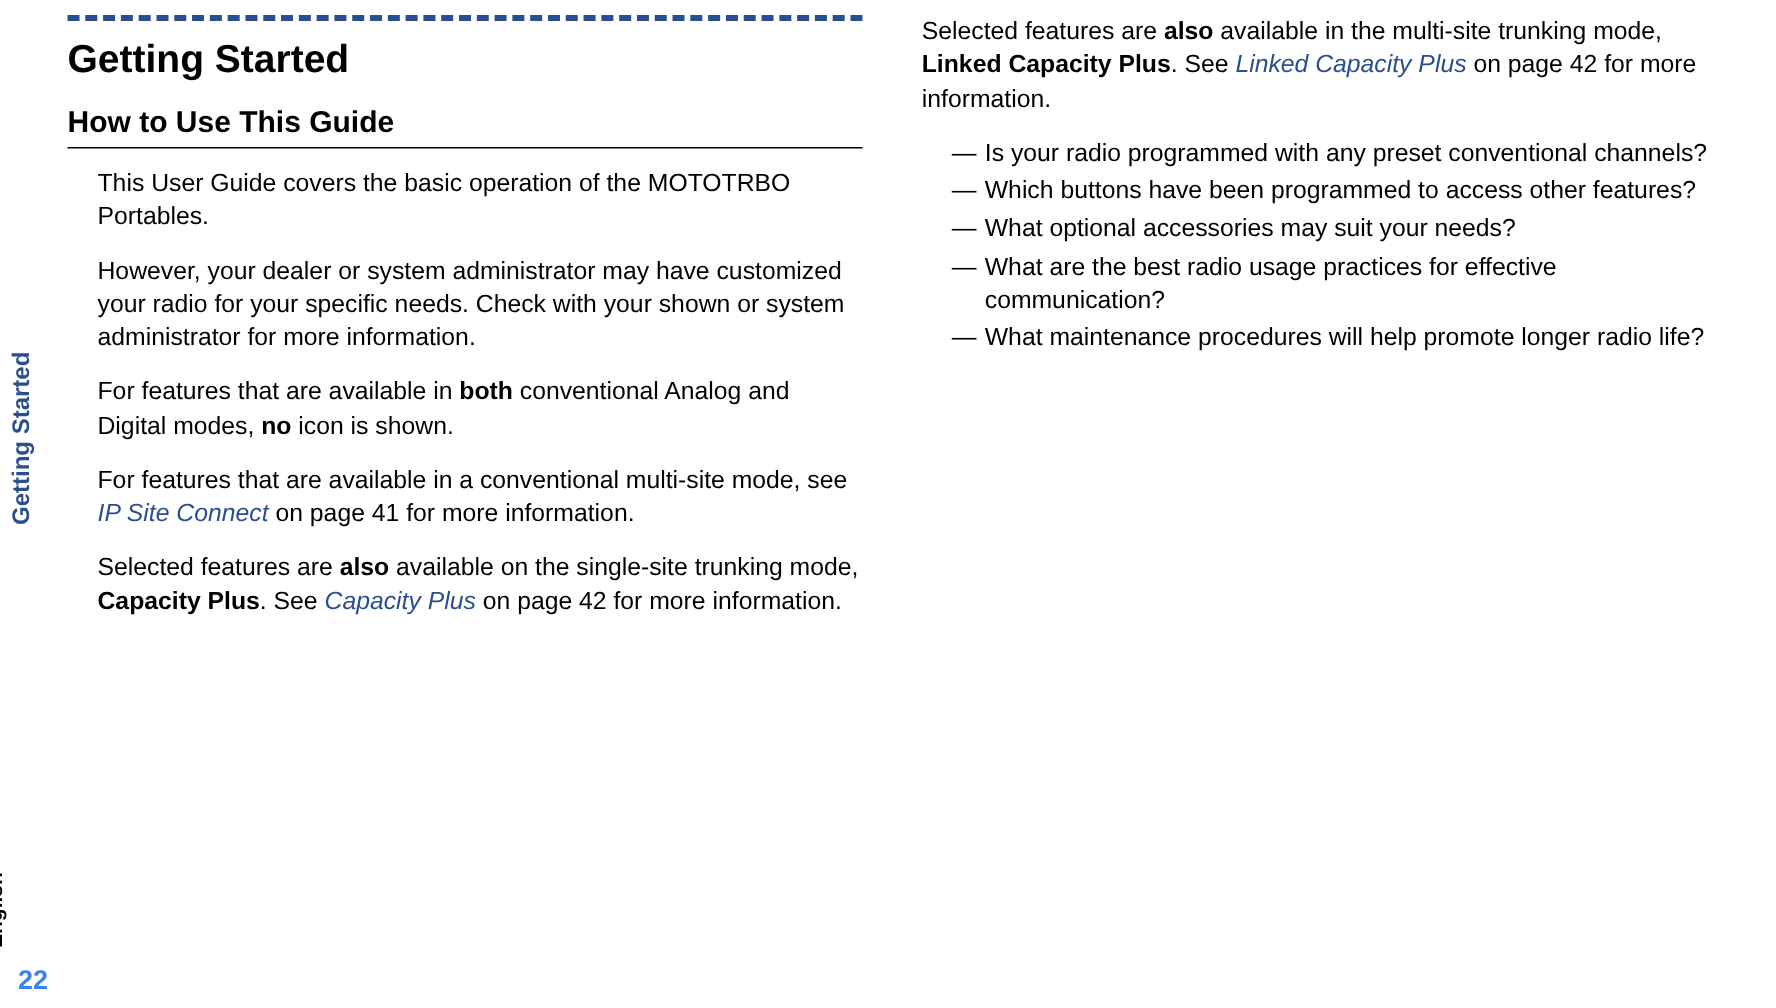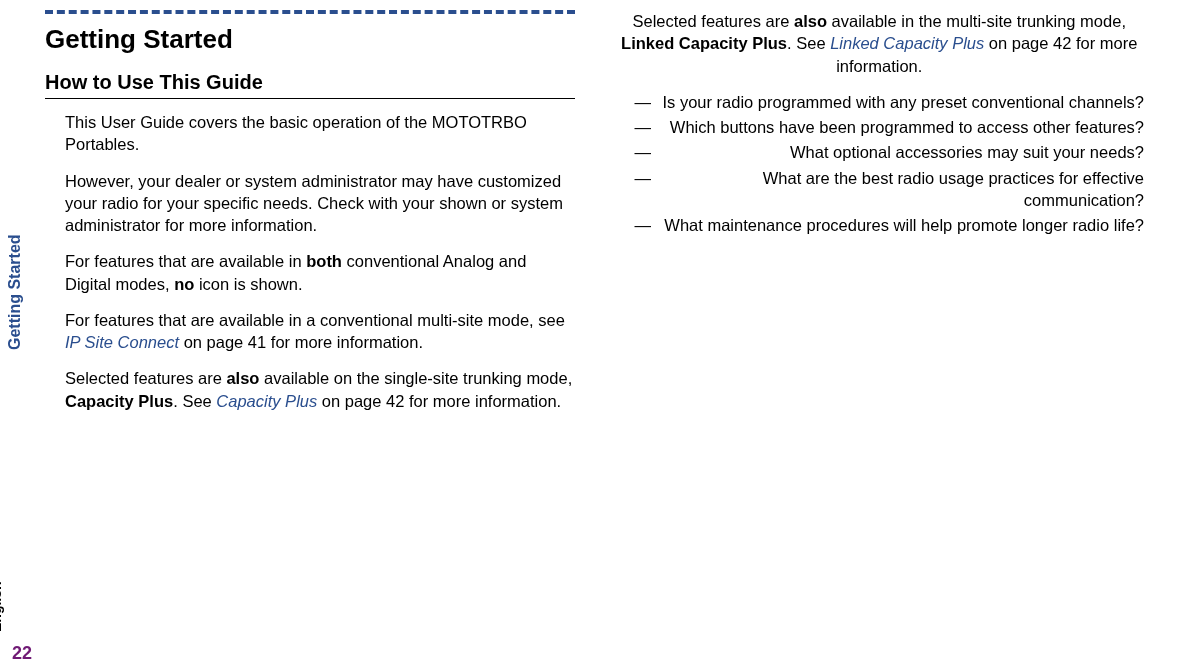--- a/index.html
+++ b/index.html
@@ -41,21 +41,21 @@
       color: #000;
       font-size: 14px;
       white-space: nowrap;
     }
     .page-number {
       position: absolute;
       left: 12px;
       bottom: 8px;
       font-weight: bold;
       font-size: 18px;
-      color: #701a75;
+      color: #3b82f6;
     }
     .content {
       display: flex;
       gap: 40px;
       margin-left: 45px;
       width: 100%;
     }
     .column {
       flex: 1;
       min-width: 0;
@@ -96,21 +96,20 @@
     .dash-list {
       list-style: none;
       margin-left: 0;
     }
     .dash-list li {
       position: relative;
       padding-left: 22px;
       margin-bottom: 3px;
       font-size: 16.5px;
       line-height: 1.35;
-      text-align: right;
     }
     .dash-list li::before {
       content: "—";
       position: absolute;
       left: 0;
     }
   </style>
 </head>
 <body>
 
@@ -134,21 +133,21 @@
         <p>
           <span>For features that are available in a conventional multi-site mode, see </span><span class="link">IP Site Connect</span><span> on page 41 for more information.</span>
         </p>
         <p>
           <span>Selected features are </span><span class="bold">also</span><span> available on the single-site trunking mode, </span><span class="bold">Capacity Plus</span><span>. See </span><span class="link">Capacity Plus</span><span> on page 42 for more information.</span>
         </p>
       </div>
     </div>
 
     <div class="column">
-      <div class="body-text" style="margin-left:0;text-align:center;">
+      <div class="body-text" style="margin-left:0;">
         <p>
           <span>Selected features are </span><span class="bold">also</span><span> available in the multi-site trunking mode, </span><span class="bold">Linked Capacity Plus</span><span>. See </span><span class="link">Linked Capacity Plus</span><span> on page 42 for more information.</span>
         </p>
       </div>
       <div class="body-text">
         <ul class="dash-list">
           <li>Is your radio programmed with any preset conventional channels?</li>
           <li>Which buttons have been programmed to access other features?</li>
           <li>What optional accessories may suit your needs?</li>
           <li>What are the best radio usage practices for effective communication?</li>

